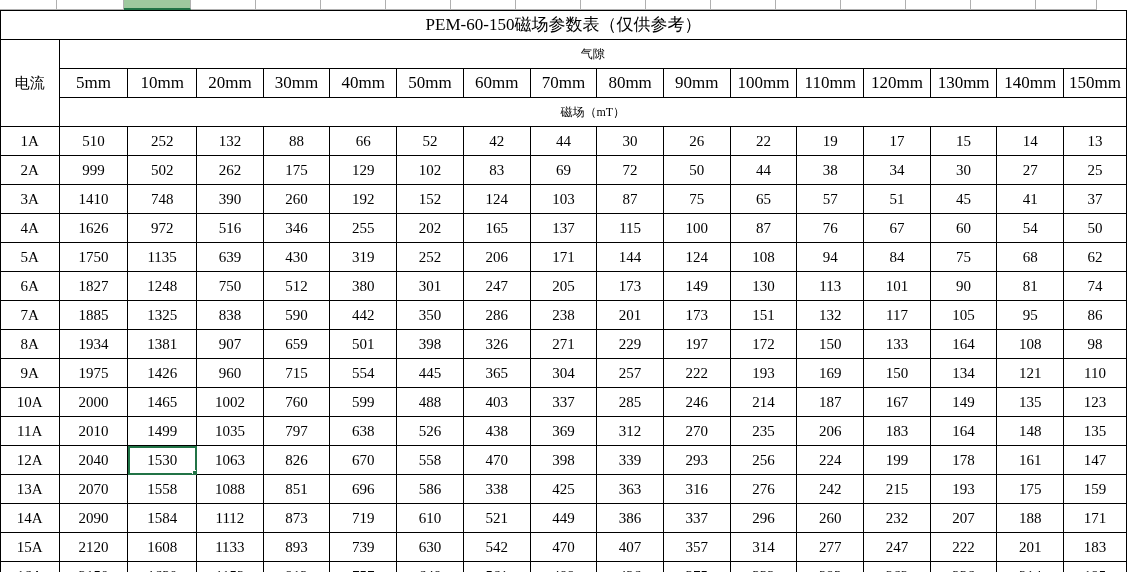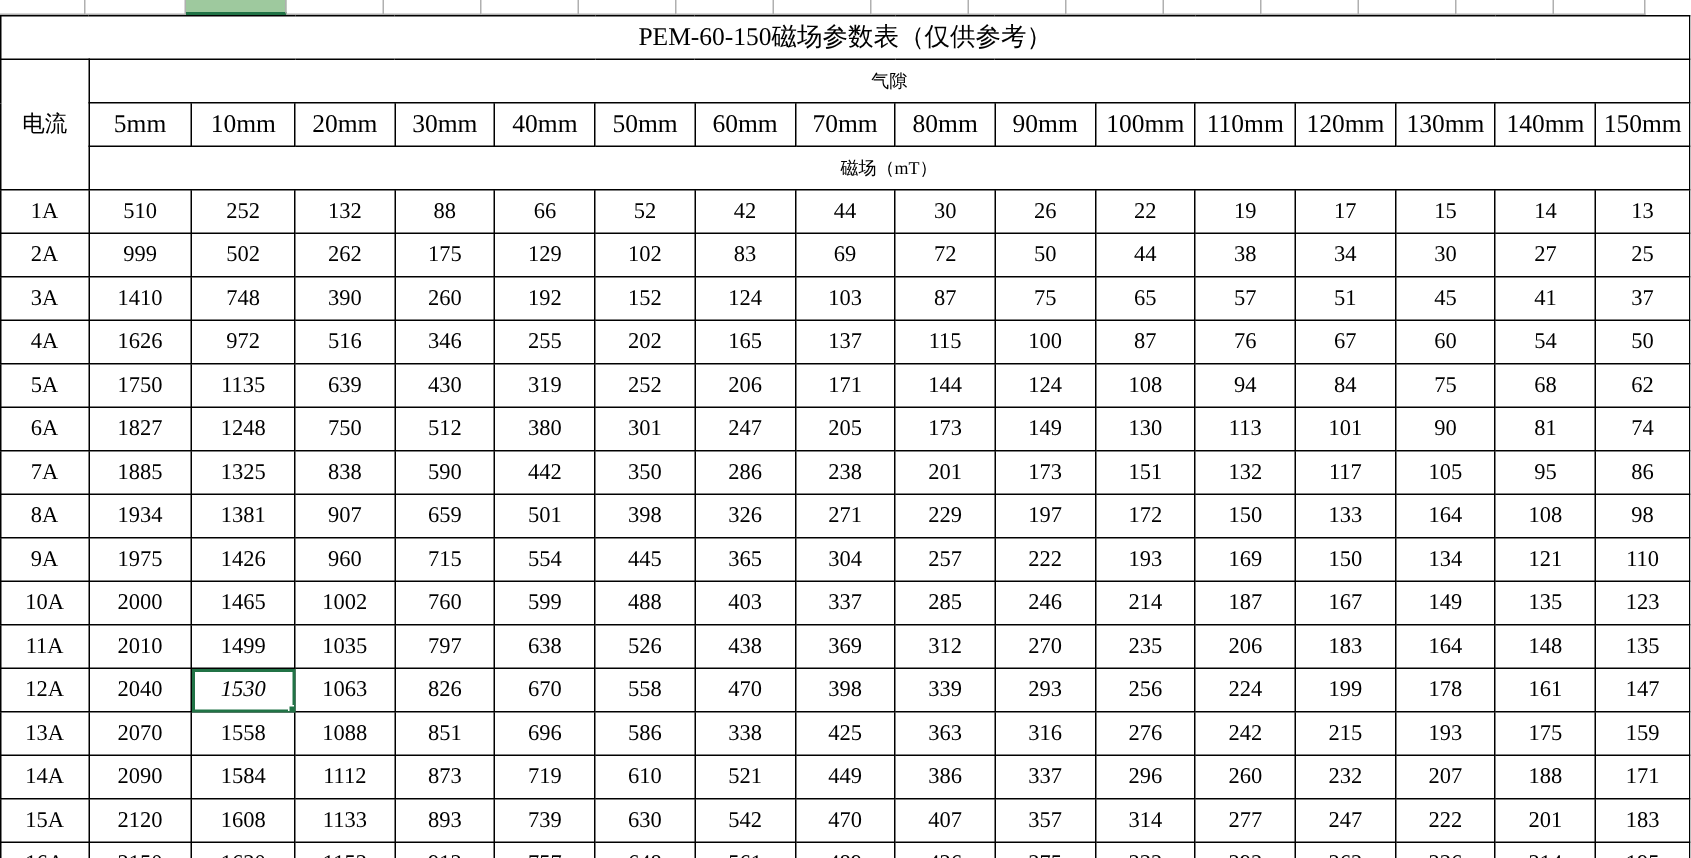--- a/index.html
+++ b/index.html
@@ -77,21 +77,20 @@
   .datarow td {
     height: 27px;
     line-height: 27px;
     font-size: 15px;
   }
   
   td.selected {
     outline: 2px solid #217346;
     outline-offset: -2px;
     position: relative;
-    font-style: italic;
   }
   td.selected::after {
     content: "";
     position: absolute;
     right: -3px;
     bottom: -3px;
     width: 5px;
     height: 5px;
     background: #217346;
     border: 1px solid #ffffff;

